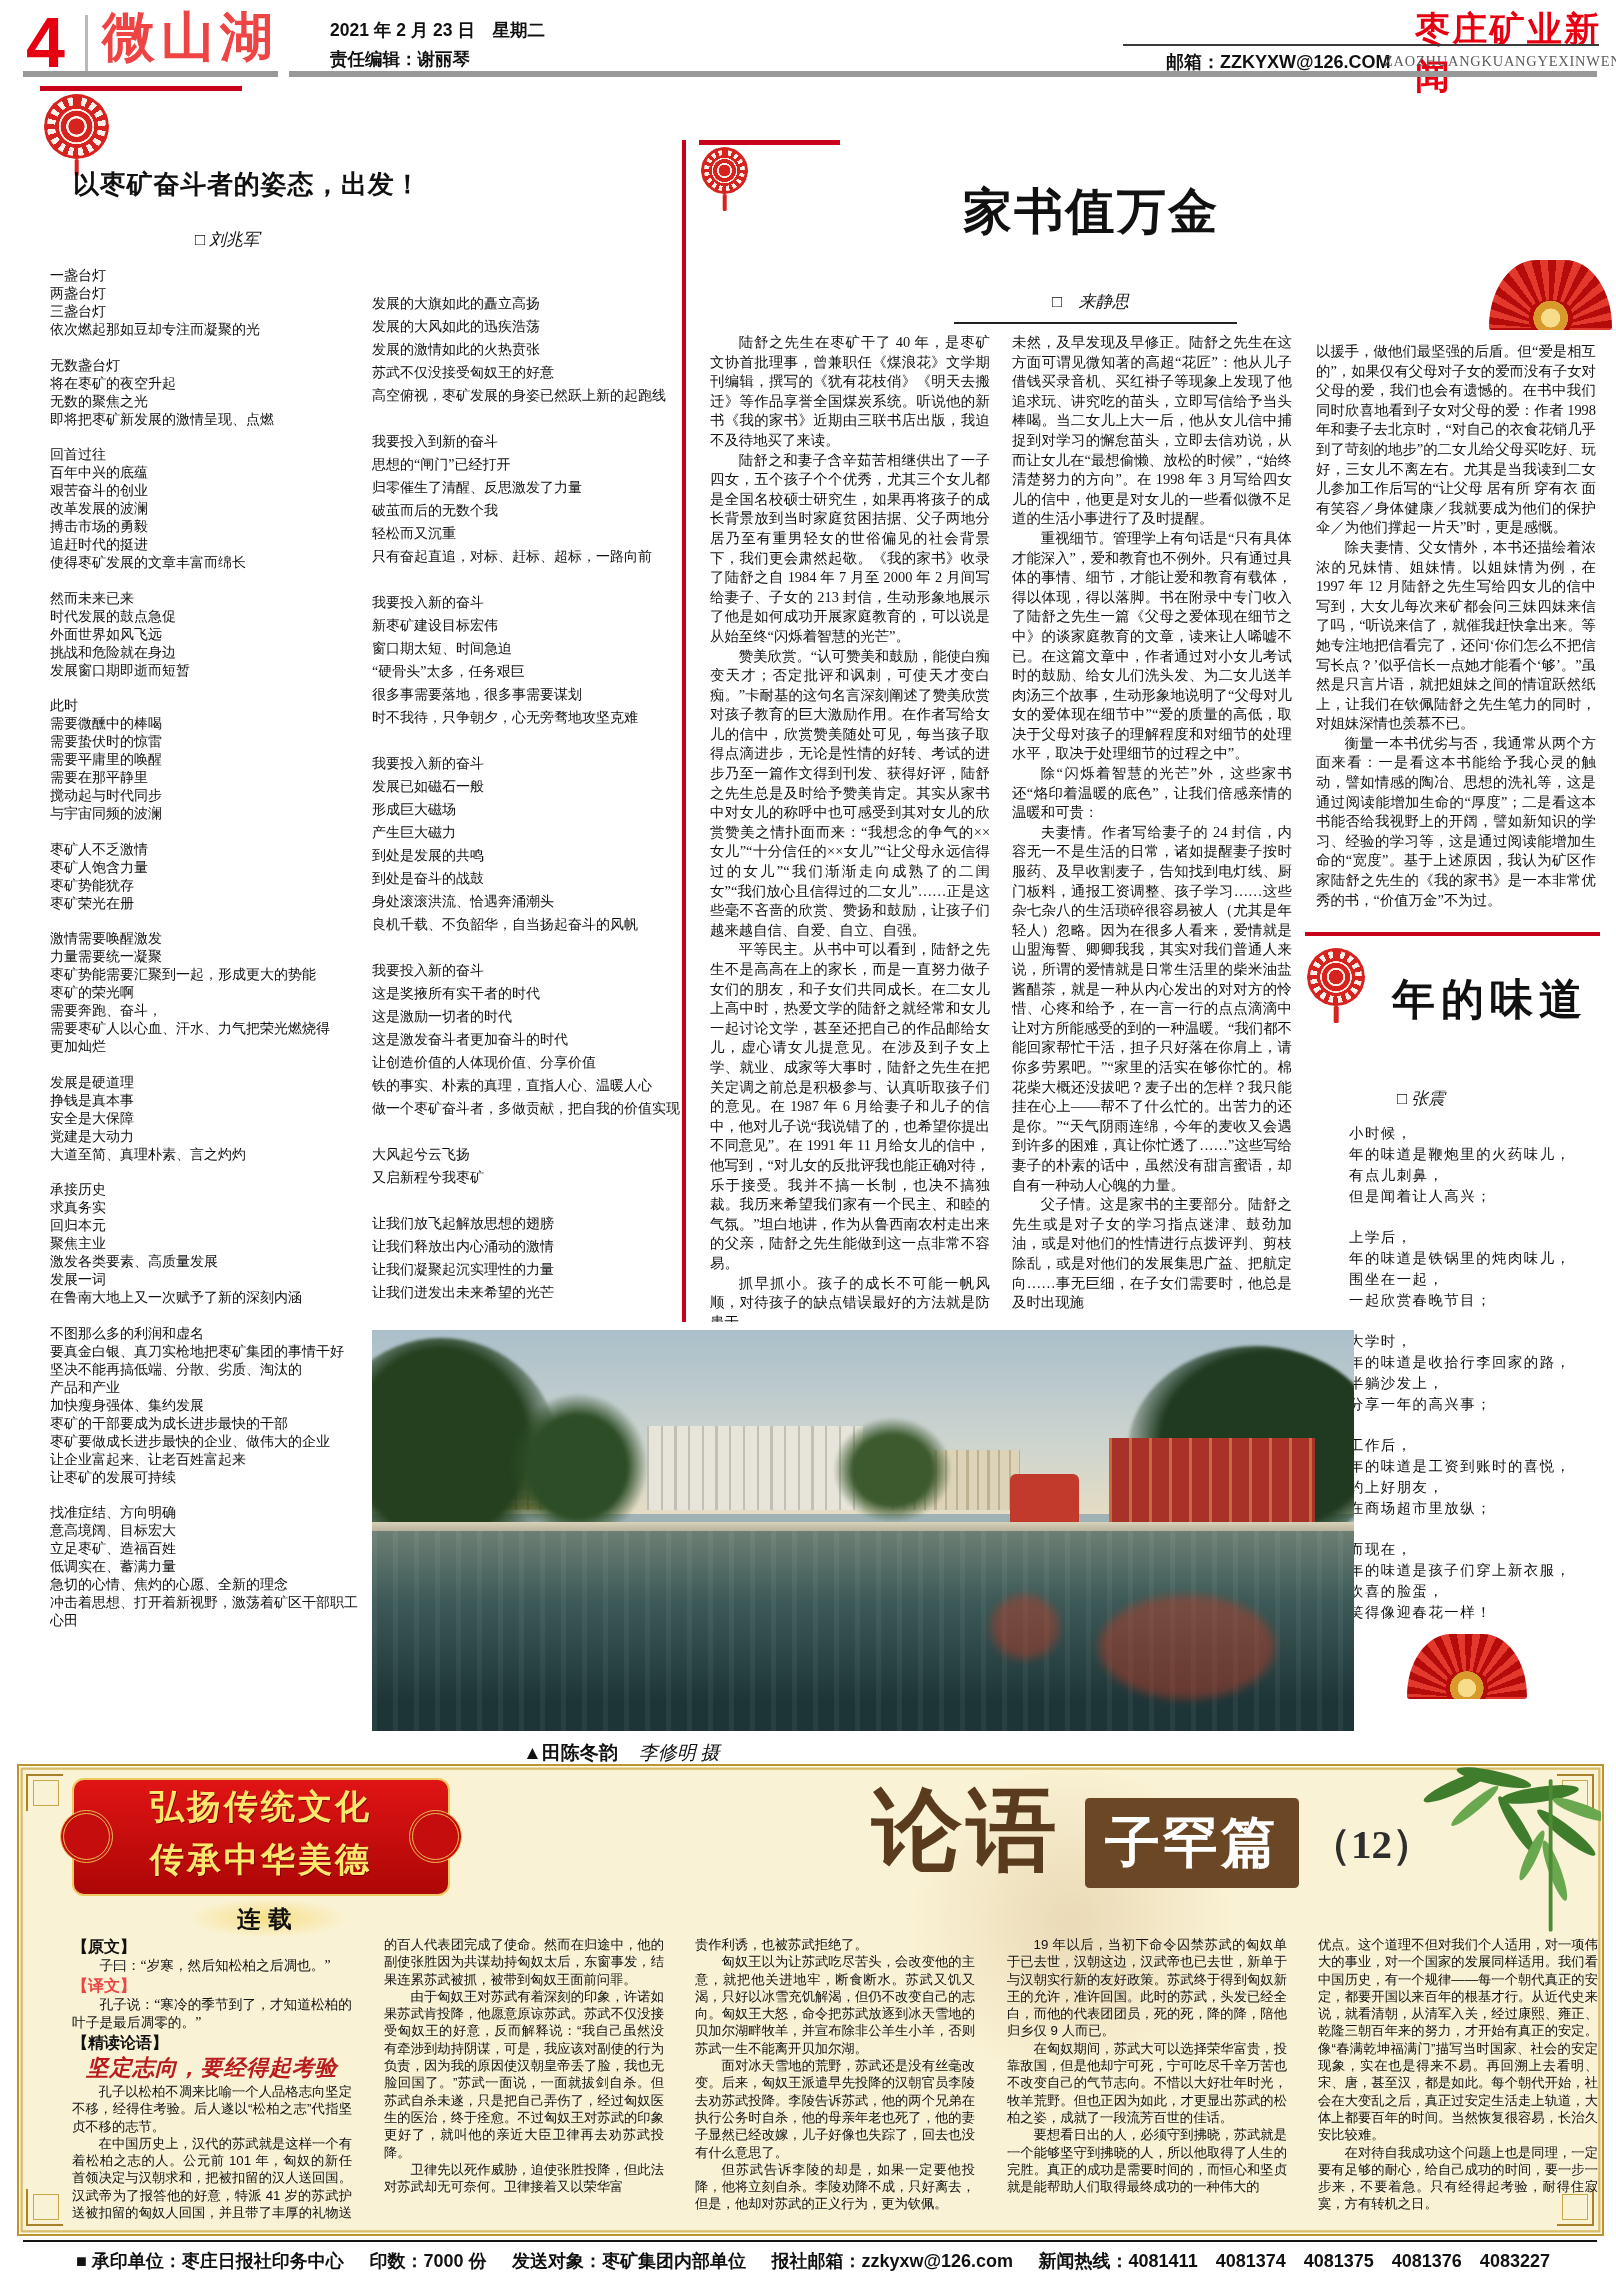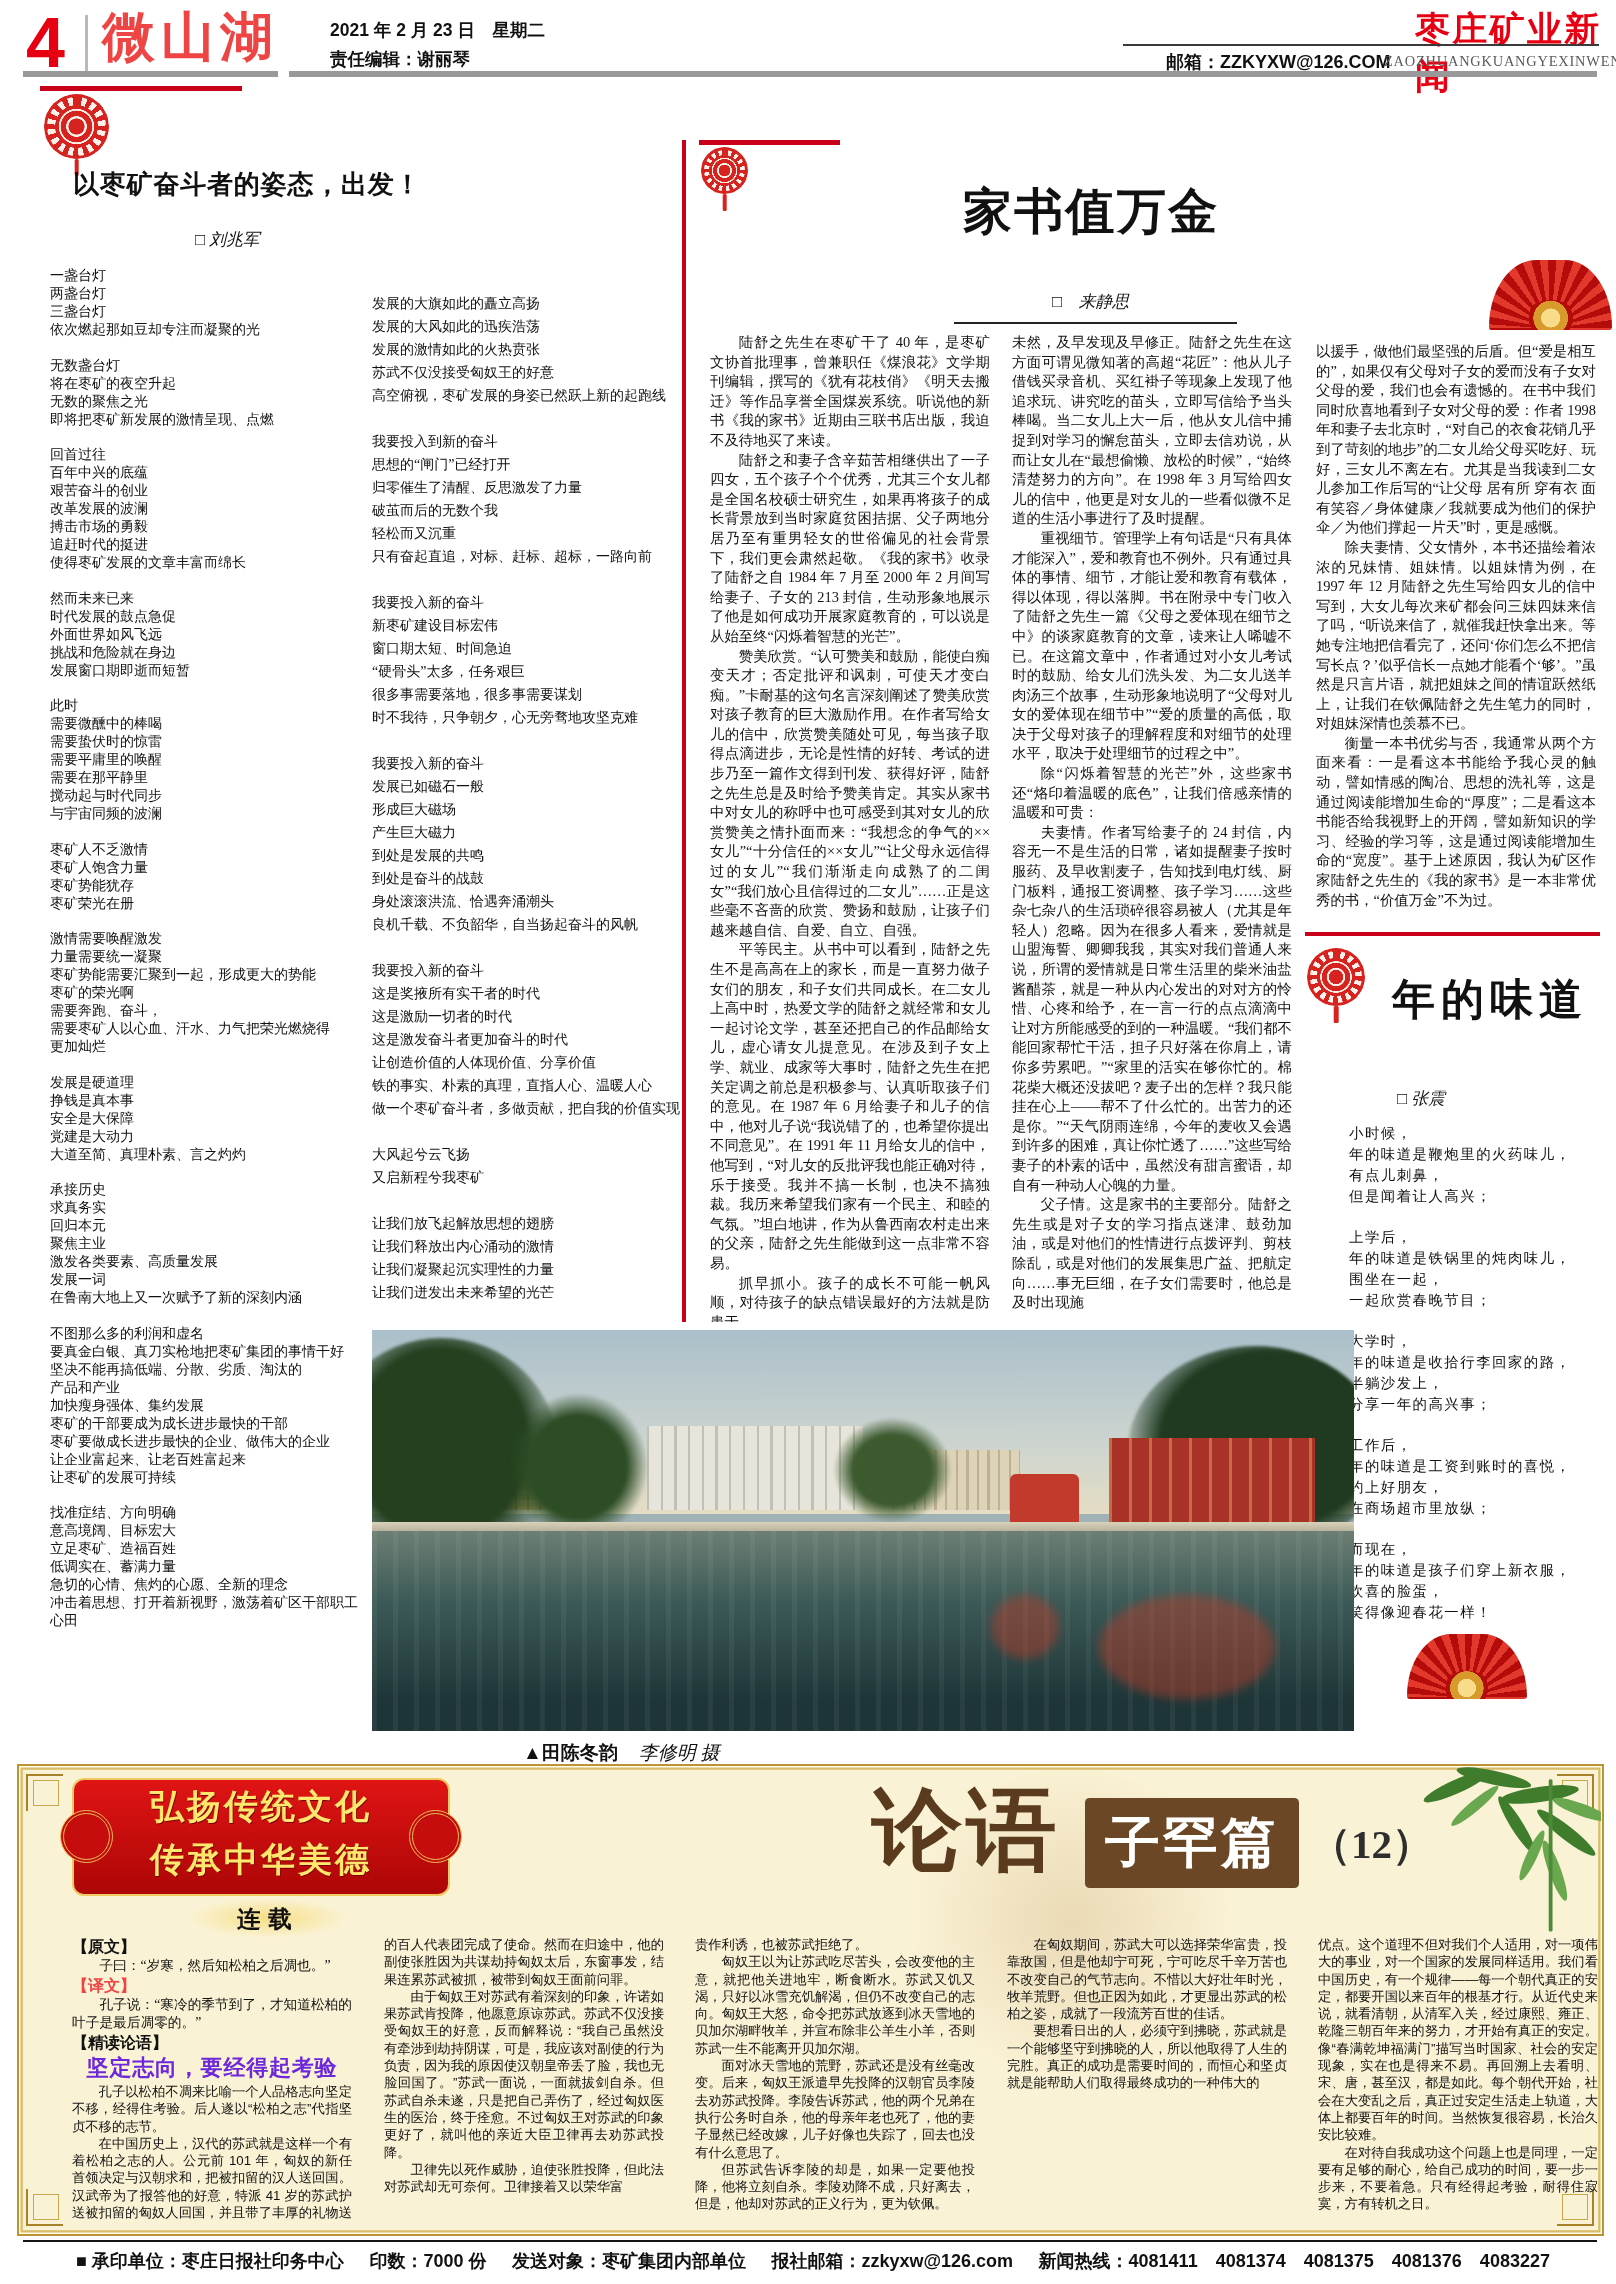--- a/index.html
+++ b/index.html
@@ -113,22 +113,22 @@
   .an-title{left:872px;top:1775px;font-size:90px;line-height:1.25;font-weight:900;color:#5a3b1d;letter-spacing:4.6px;}
   .an-chapter{left:1085px;top:1798px;width:214px;height:90px;background:#6b4726;color:#fff;
     font-size:55px;font-weight:900;text-align:center;line-height:90px;letter-spacing:3px;border-radius:4.6px;}
   .an-issue{left:1310px;top:1817px;font-size:41px;font-weight:bold;color:#2e2e2e;}
   .an-col{width:280px;font-family:"Liberation Sans","DejaVu Sans",sans-serif;font-size:13.3px;}
   .an-col .an-para{line-height:17.3px;text-align:justify;text-indent:2em;}
   .an-col .an-para.cont{text-indent:0;}
   .an-label{font-weight:900;font-size:16px;line-height:21px;font-family:"Liberation Sans",sans-serif;}
   .an-label.trans{color:#ef4444;}
   .an-kai{font-family:"Liberation Serif",serif;font-size:13.7px;line-height:18px;text-indent:2em;text-align:justify;}
-  .an-head{font-weight:900;color:#6d28d9;font-size:22px;line-height:30px;text-align:center;letter-spacing:0.8px;
-    font-family:"Liberation Sans",sans-serif;}
+  .an-head{font-weight:900;color:#b91c1c;font-size:22px;line-height:30px;text-align:center;letter-spacing:0.8px;
+    font-family:"Liberation Sans",sans-serif;font-style:italic;}
 
   .bamboo{left:1402px;top:1764px;width:199px;height:179px;}
 
   
   .footer-rule{left:23px;top:2240px;width:1574px;height:2.3px;background:#141414;}
   .footer-row{left:76px;top:2249px;width:1474px;display:flex;justify-content:space-between;
     font-size:18px;font-weight:bold;font-family:"Liberation Sans",sans-serif;}
 </style>
 </head>
 <body>
@@ -419,20 +419,21 @@
       <div class="an-para">由于匈奴王对苏武有着深刻的印象，许诺如果苏武肯投降，他愿意原谅苏武。苏武不仅没接受匈奴王的好意，反而解释说：“我自己虽然没有牵涉到劫持阴谋，可是，我应该对副使的行为负责，因为我的原因使汉朝皇帝丢了脸，我也无脸回国了。”苏武一面说，一面就拔剑自杀。但苏武自杀未遂，只是把自己弄伤了，经过匈奴医生的医治，终于痊愈。不过匈奴王对苏武的印象更好了，就叫他的亲近大臣卫律再去劝苏武投降。</div>
       <div class="an-para">卫律先以死作威胁，迫使张胜投降，但此法对苏武却无可奈何。卫律接着又以荣华富</div>
     </div>
   <div class="abs an-col" style="left:695px;top:1936px;height:283px;overflow:hidden;">
       <div class="an-para cont">贵作利诱，也被苏武拒绝了。</div>
       <div class="an-para">匈奴王以为让苏武吃尽苦头，会改变他的主意，就把他关进地牢，断食断水。苏武又饥又渴，只好以冰雪充饥解渴，但仍不改变自己的志向。匈奴王大怒，命令把苏武放逐到冰天雪地的贝加尔湖畔牧羊，并宣布除非公羊生小羊，否则苏武一生不能离开贝加尔湖。</div>
       <div class="an-para">面对冰天雪地的荒野，苏武还是没有丝毫改变。后来，匈奴王派遣早先投降的汉朝官员李陵去劝苏武投降。李陵告诉苏武，他的两个兄弟在执行公务时自杀，他的母亲年老也死了，他的妻子显然已经改嫁，儿子好像也失踪了，回去也没有什么意思了。</div>
       <div class="an-para">但苏武告诉李陵的却是，如果一定要他投降，他将立刻自杀。李陵劝降不成，只好离去，但是，他却对苏武的正义行为，更为钦佩。</div>
     </div>
   <div class="abs an-col" style="left:1007px;top:1936px;height:283px;overflow:hidden;">
+      <div class="an-para">19 年以后，当初下命令囚禁苏武的匈奴单于已去世，汉朝这边，汉武帝也已去世，新单于与汉朝实行新的友好政策。苏武终于得到匈奴新王的允许，准许回国。此时的苏武，头发已经全白，而他的代表团团员，死的死，降的降，陪他归乡仅 9 人而已。</div>
       <div class="an-para">在匈奴期间，苏武大可以选择荣华富贵，投靠敌国，但是他却宁可死，宁可吃尽千辛万苦也不改变自己的气节志向。不惜以大好壮年时光，牧羊荒野。但也正因为如此，才更显出苏武的松柏之姿，成就了一段流芳百世的佳话。</div>
       <div class="an-para">要想看日出的人，必须守到拂晓，苏武就是一个能够坚守到拂晓的人，所以他取得了人生的完胜。真正的成功是需要时间的，而恒心和坚贞就是能帮助人们取得最终成功的一种伟大的</div>
     </div>
   <div class="abs an-col" style="left:1318px;top:1936px;height:283px;overflow:hidden;">
       <div class="an-para cont">优点。这个道理不但对我们个人适用，对一项伟大的事业，对一个国家的发展同样适用。我们看中国历史，有一个规律——每一个朝代真正的安定，都要开国以来百年的根基才行。从近代史来说，就看清朝，从清军入关，经过康熙、雍正、乾隆三朝百年来的努力，才开始有真正的安定。像“春满乾坤福满门”描写当时国家、社会的安定现象，实在也是得来不易。再回溯上去看明、宋、唐，甚至汉，都是如此。每个朝代开始，社会在大变乱之后，真正过安定生活走上轨道，大体上都要百年的时间。当然恢复很容易，长治久安比较难。</div>
       <div class="an-para">在对待自我成功这个问题上也是同理，一定要有足够的耐心，给自己成功的时间，要一步一步来，不要着急。只有经得起考验，耐得住寂寞，方有转机之日。</div>
     </div>
 
   <div class="abs footer-rule"></div>
   <div class="abs footer-row">

